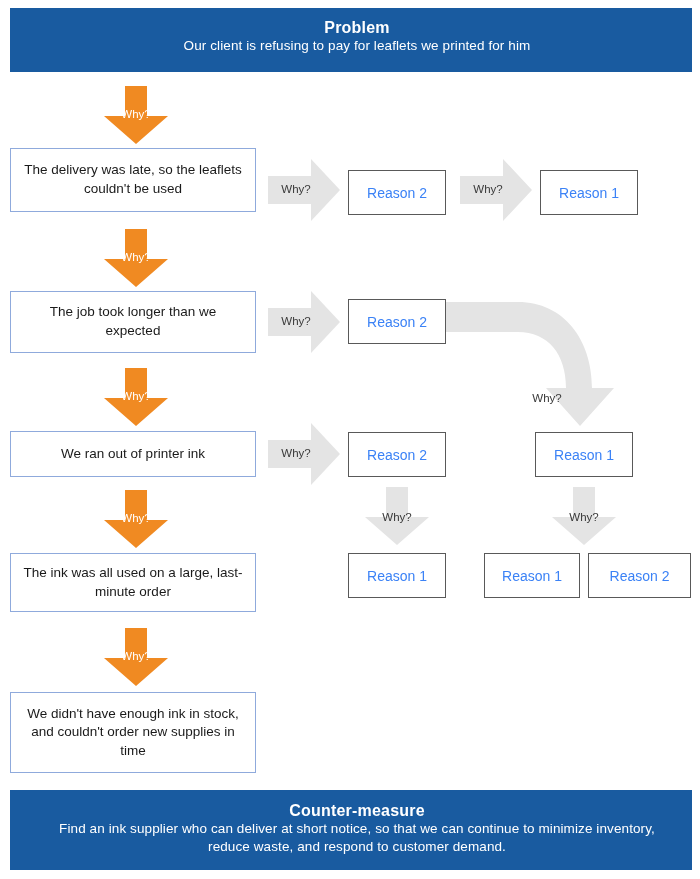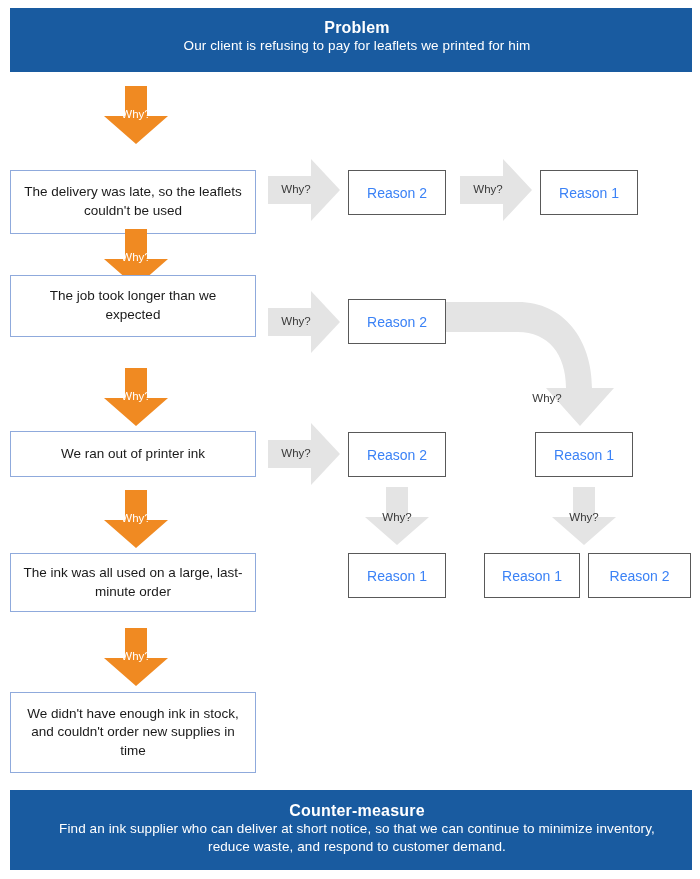--- a/index.html
+++ b/index.html
@@ -125,21 +125,21 @@
     <div class="banner-sub">Our client is refusing to pay for leaflets we printed for him</div>
   </div>
 
   <div class="arrow arrow-down-orange" style="left:104px; top:86px; width:64px; height:58px;">
     <svg width="64" height="58" viewBox="0 0 64 58">
       <polygon points="21,0 43,0 43,30 64,30 32,58 0,30 21,30" fill="#F08A22"></polygon>
     </svg>
     <span class="arrow-label" style="top:22px;">Why?</span>
   </div>
 
-  <div class="cause-box" style="top:148px; height:64px;margin-top:22px;">
+  <div class="cause-box" style="top:148px; height:64px;">
     <span>The delivery was late, so the leaflets couldn't be used</span>
   </div>
 
   <div class="arrow arrow-gray" style="left:268px; top:159px; width:72px; height:62px;">
     <svg width="72" height="62" viewBox="0 0 72 62">
       <polygon points="0,17 43,17 43,0 72,31 43,62 43,45 0,45" fill="#E4E4E4"></polygon>
     </svg>
     <span class="arrow-label" style="top:24px; left:-8px;">Why?</span>
   </div>
 
@@ -158,21 +158,21 @@
     <span>Reason 1</span>
   </div>
 
   <div class="arrow arrow-down-orange" style="left:104px; top:229px; width:64px; height:58px;">
     <svg width="64" height="58" viewBox="0 0 64 58">
       <polygon points="21,0 43,0 43,30 64,30 32,58 0,30 21,30" fill="#F08A22"></polygon>
     </svg>
     <span class="arrow-label" style="top:22px;">Why?</span>
   </div>
 
-  <div class="cause-box" style="top:275px; height:62px;">
+  <div class="cause-box" style="top:291px; height:62px;">
     <span>The job took longer than we expected</span>
   </div>
 
   <div class="arrow arrow-gray" style="left:268px; top:291px; width:72px; height:62px;">
     <svg width="72" height="62" viewBox="0 0 72 62">
       <polygon points="0,17 43,17 43,0 72,31 43,62 43,45 0,45" fill="#E4E4E4"></polygon>
     </svg>
     <span class="arrow-label" style="top:24px; left:-8px;">Why?</span>
   </div>
 

